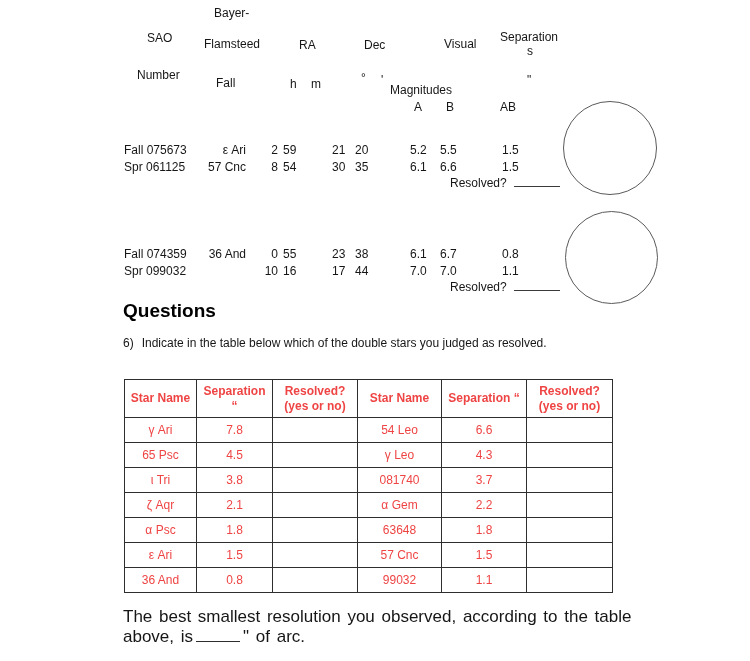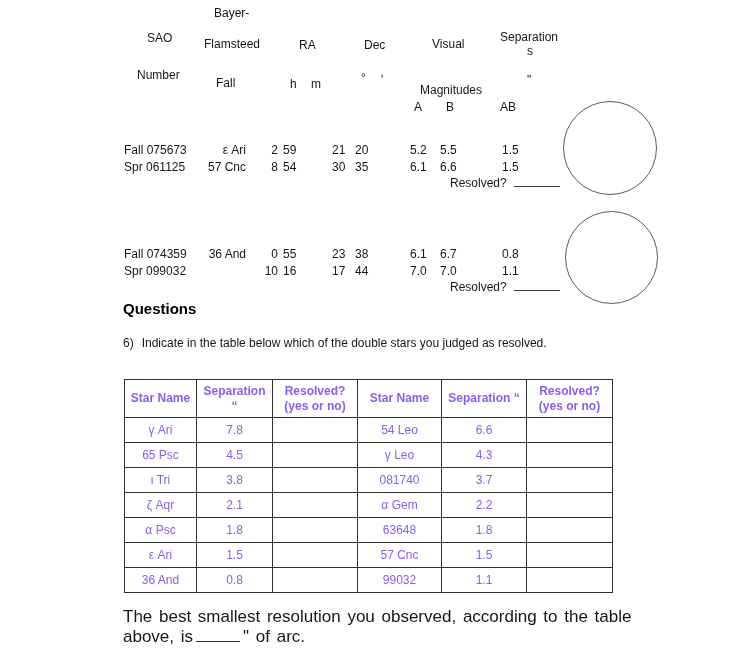--- a/index.html
+++ b/index.html
@@ -13,52 +13,52 @@
   .c-rah{left:130px;width:24px;text-align:right;}
   .c-ram{left:159px;}
   .c-decd{left:208px;}
   .c-decm{left:231px;}
   .c-maga{left:286px;}
   .c-magb{left:316px;}
   .c-sep{left:378px;}
   .resolved{position:absolute;font-size:12px;white-space:nowrap;}
   .blank{display:inline-block;width:46px;height:11px;border-bottom:1.5px solid #3a3a3a;margin-left:7px;}
   .circle{position:absolute;border:1.2px solid #5a5a5a;border-radius:50%;background:#fff;}
-  .questions{position:absolute;left:123px;top:300px;margin:0;font-size:15px;font-weight:bold;color:#000;}
+  .questions{position:absolute;left:123px;top:300px;margin:0;font-size:19px;font-weight:bold;color:#000;}
   .q6{position:absolute;left:123px;top:336px;font-size:12px;}
   .q6 .qnum{margin-right:8px;}
   table.rtable{position:absolute;left:124px;top:379px;border-collapse:collapse;table-layout:fixed;
-               font-size:12px;color:#8b5cf6;}
+               font-size:12px;color:#ef4444;}
   table.rtable th,table.rtable td{border:1.2px solid #2e2e2e;text-align:center;vertical-align:middle;
                padding:0 2px;overflow:hidden;}
   table.rtable th{font-weight:bold;height:37px;line-height:1.2;}
   table.rtable td{height:24px;}
   .footer-line{position:absolute;left:123px;top:607px;width:540px;font-size:17px;word-spacing:2px;}
   .blank2{display:inline-block;width:44px;height:11px;border-bottom:1.5px solid #2e2e2e;margin:0 3px;}
 </style>
 </head>
 <body>
 
 <div class="page">
 
   <span class="abs" style="left:214px;top:7px">Bayer-</span>
   <span class="abs" style="left:147px;top:32px">SAO</span>
   <span class="abs" style="left:204px;top:38px">Flamsteed</span>
   <span class="abs" style="left:299px;top:39px">RA</span>
   <span class="abs" style="left:364px;top:39px">Dec</span>
-  <span class="abs" style="left:432px;top:38px">Visual</span>
+  <span class="abs" style="left:444px;top:38px">Visual</span>
   <span class="abs" style="left:500px;top:31px">Separation</span>
   <span class="abs" style="left:527px;top:45px">s</span>
   <span class="abs" style="left:137px;top:69px">Number</span>
   <span class="abs" style="left:216px;top:77px">Fall</span>
   <span class="abs" style="left:290px;top:78px">h</span>
   <span class="abs" style="left:311px;top:78px">m</span>
   <span class="abs" style="left:361px;top:72px">°</span>
   <span class="abs" style="left:381px;top:74px">'</span>
-  <span class="abs" style="left:420px;top:84px">Magnitudes</span>
+  <span class="abs" style="left:390px;top:84px">Magnitudes</span>
   <span class="abs" style="left:527px;top:74px">"</span>
   <span class="abs" style="left:414px;top:101px">A</span>
   <span class="abs" style="left:446px;top:101px">B</span>
   <span class="abs" style="left:500px;top:101px">AB</span>
 
   <div class="obs-row" style="top:143px">
     <span class="c-sao">Fall 075673</span>
     <span class="c-name">ε Ari</span>
     <span class="c-rah">2</span>
     <span class="c-ram">59</span>

